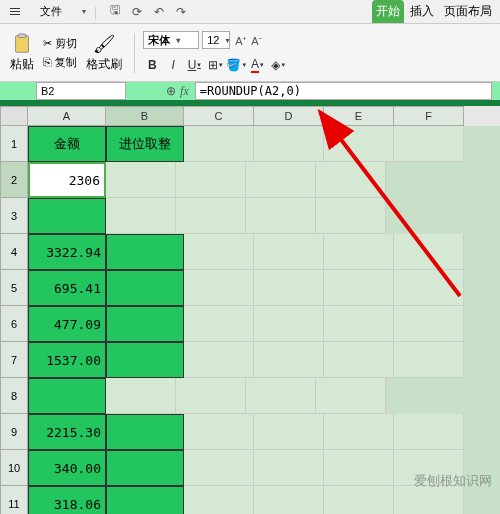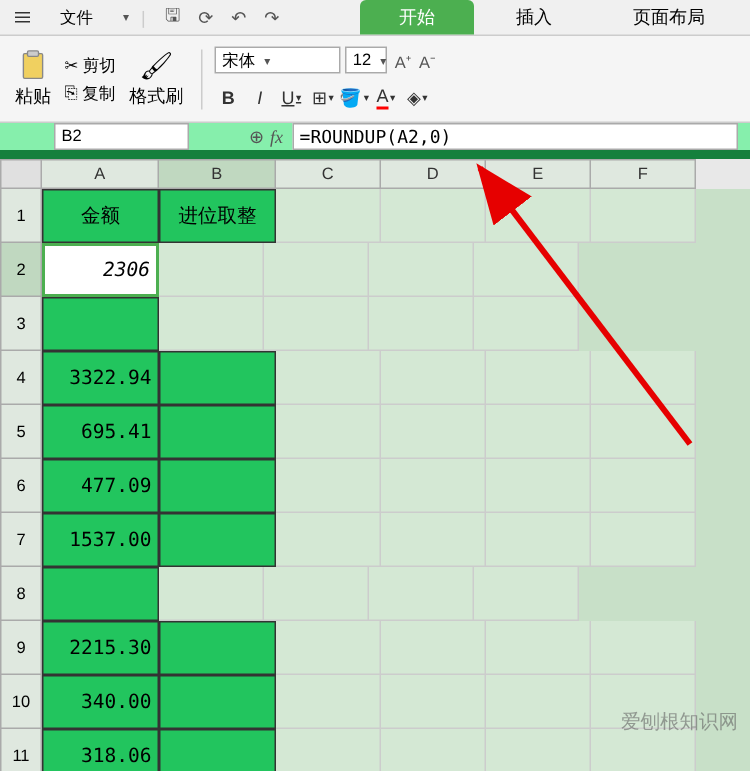--- a/index.html
+++ b/index.html
@@ -6,34 +6,34 @@
     body { font-family: "Microsoft YaHei", sans-serif; font-size: 12px; background: #c8e0c8; width: 500px; height: 514px; overflow: hidden; position: relative; }
     
     .top-menu { background: #f0f0f0; height: 24px; display: flex; align-items: center; padding: 0 4px; border-bottom: 1px solid #ccc; }
     .menu-btn { display: flex; align-items: center; gap: 20px; padding: 2px 6px; font-size: 11px; }
     .hamburger { display: inline-flex; flex-direction: column; gap: 2px; }
     .hamburger span { width: 10px; height: 1px; background: #333; }
     .dropdown-arrow { font-size: 8px; color: #555; }
     .top-icons { display: flex; gap: 6px; margin-left: 8px; }
     .top-icon { width: 16px; height: 16px; display: flex; align-items: center; justify-content: center; color: #555; font-size: 12px; }
     .tab-group { display: flex; margin-left: auto; gap: 2px; }
-    .ribbon-tab { padding: 3px 26px; font-size: 12px; border-radius: 4px 4px 0 0; }
+    .ribbon-tab { padding: 3px 4px; font-size: 12px; border-radius: 4px 4px 0 0; }
     .ribbon-tab.active { background: #4caf50; color: white; }
     
     .ribbon { background: #f5f5f5; padding: 4px 2px; display: flex; gap: 4px; border-bottom: 1px solid #ccc; height: 58px; align-items: center; }
     .ribbon-group { display: flex; align-items: center; gap: 2px; padding: 0 4px; }
     .paste-btn { display: flex; flex-direction: column; align-items: center; gap: 1px; padding: 2px 4px; }
     .paste-btn svg { width: 22px; height: 22px; }
     .clip-actions { display: flex; flex-direction: column; gap: 2px; }
     .clip-action { display: flex; align-items: center; gap: 3px; font-size: 11px; padding: 1px 3px; }
     .format-painter { display: flex; flex-direction: column; align-items: center; gap: 1px; padding: 2px 4px; }
     .divider { width: 1px; height: 40px; background: #ccc; }
     .font-row { display: flex; gap: 3px; align-items: center; }
     .font-select { border: 1px solid #aaa; padding: 1px 4px; font-size: 11px; height: 18px; background: white; display: flex; align-items: center; gap: 6px; }
-    .font-name { width: 84px; }
+    .font-name { width: 56px; font-weight: bold; }
     .font-size { width: 28px; }
     .font-step { display: flex; gap: 1px; }
     .fstep { font-size: 11px; color: #555; padding: 1px 2px; }
     .format-btns { display: flex; gap: 3px; margin-top: 3px; }
     .fbtn { width: 18px; height: 18px; display: flex; align-items: center; justify-content: center; font-size: 12px; color: #333; }
     .fbtn.bold { font-weight: bold; }
     .fbtn.italic { font-style: italic; }
     .fbtn.underline { text-decoration: underline; }
     .fbtn .tiny-arrow { font-size: 7px; margin-left: 1px; }
     
@@ -54,21 +54,21 @@
     .col-E { width: 70px; }
     .col-F { width: 70px; }
     
     .grid-row { display: flex; height: 36px; }
     .row-h { width: 28px; border: 1px solid #aaa; border-top: none; display: flex; align-items: center; justify-content: center; font-size: 11px; background: #dfe8df; }
     .row-h.sel { background: #c0d8c0; }
     .cell { border: 1px solid #ccc; border-top: none; border-left: none; display: flex; align-items: center; padding: 0 4px; font-size: 13px; background: #d4e8d4; }
     .cell.data-col { background: #22c55e; border: 1px solid #333; font-family: "SimSun", monospace; }
     .cell.data-col.header { justify-content: center; font-family: "Microsoft YaHei"; font-weight: normal; }
     .cell.right { justify-content: flex-end; }
-    .cell.selected { border: 2px solid #4caf50; background: white; font-style: italic; }
+    .cell.selected { border: 2px solid #4caf50; background: white; }
     
     .arrow-overlay { position: absolute; pointer-events: none; top: 0; left: 0; }
     
     .watermark { position: absolute; bottom: 24px; right: 8px; font-size: 13px; color: rgba(100,100,100,0.6); font-family: sans-serif; }
   </style>
 </head>
 <body>
 
 <div class="top-menu">
   <div class="menu-btn">

